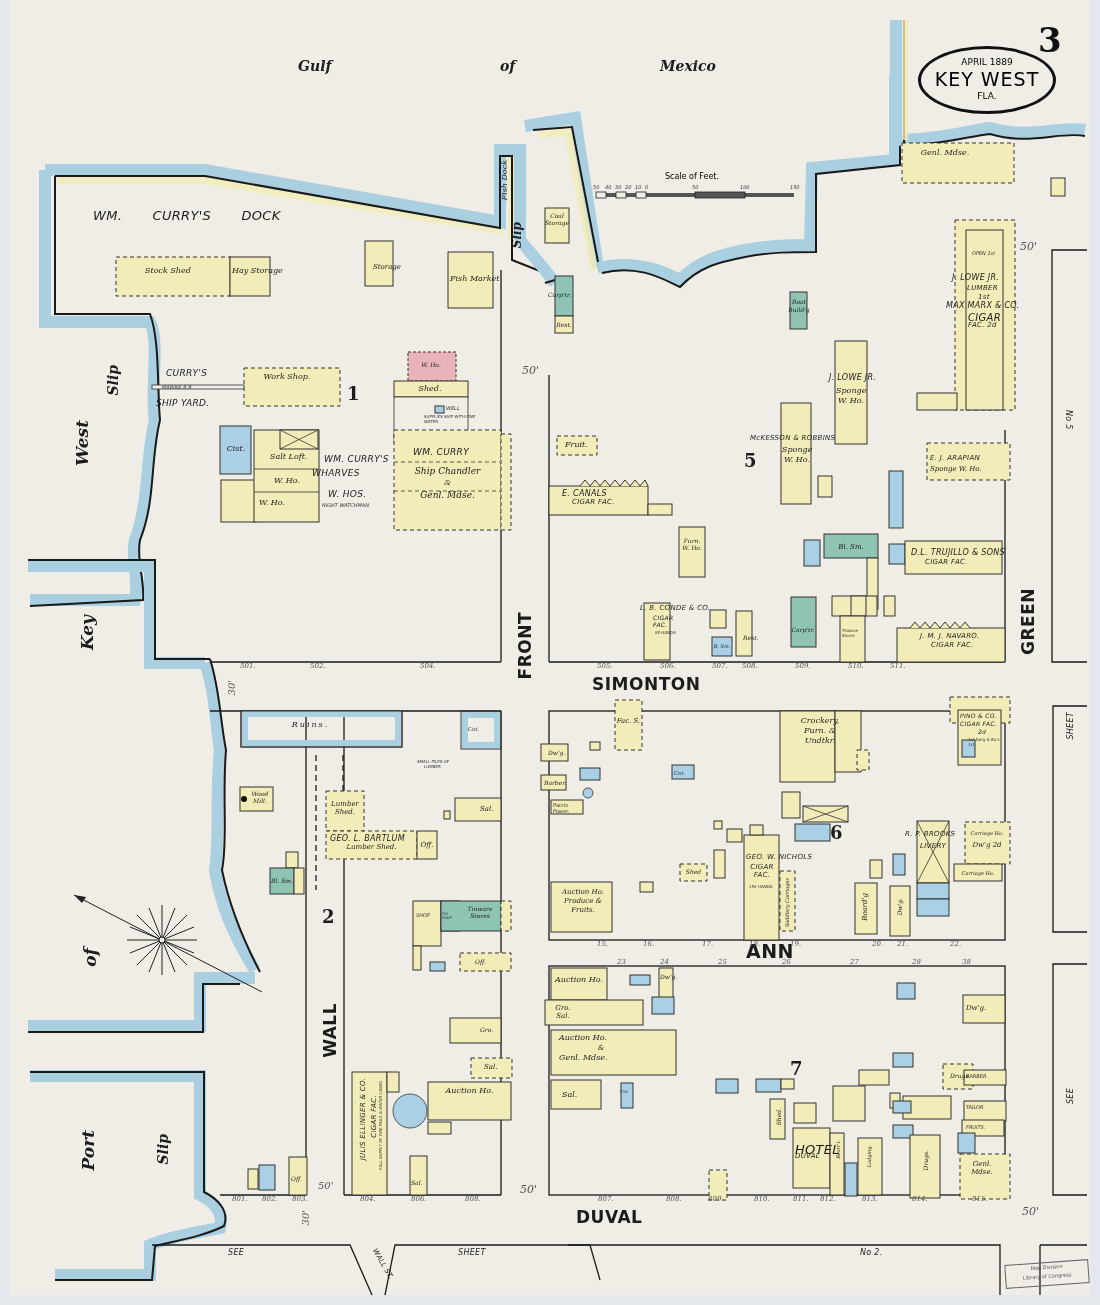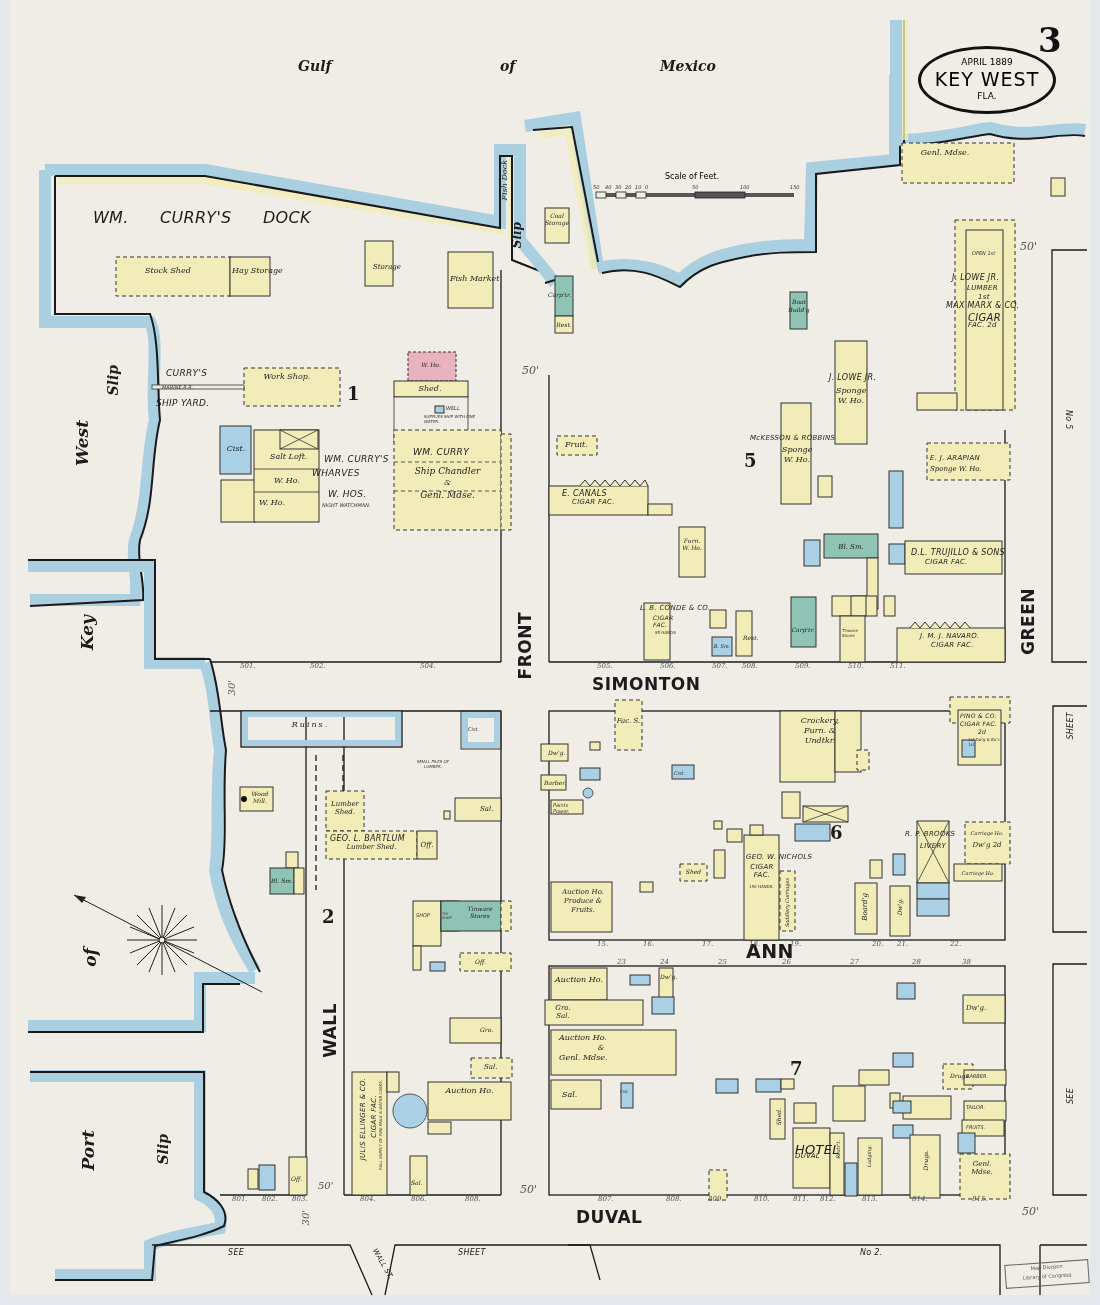--- a/index.html
+++ b/index.html
@@ -351,21 +351,21 @@
 <div class="lbl tiny" style="left:692px;top:184px">50</div>
 <div class="lbl tiny" style="left:740px;top:184px">100</div>
 <div class="lbl tiny" style="left:790px;top:184px">150</div>
 
 <div class="lbl blk" style="left:347px;top:383px">1</div>
 <div class="lbl blk" style="left:322px;top:906px">2</div>
 <div class="lbl blk" style="left:744px;top:450px">5</div>
 <div class="lbl blk" style="left:830px;top:822px">6</div>
 <div class="lbl blk" style="left:790px;top:1058px">7</div>
 
-<div class="lbl caps" style="left:93px;top:208px;font-size:16px;word-spacing:26px">WM. CURRY'S DOCK</div>
+<div class="lbl caps" style="left:93px;top:208px;font-size:13px;word-spacing:26px">WM. CURRY'S DOCK</div>
 <div class="lbl bldg" style="left:145px;top:266px;width:30px">Stock Shed</div>
 <div class="lbl bldg" style="left:232px;top:266px;width:38px">Hay Storage</div>
 <div class="lbl bldg" style="left:364px;top:262px;width:46px;font-size:7px">Storage</div>
 <div class="lbl bldg vert" style="left:500px;top:160px;font-size:8px">Fish Dock</div>
 <div class="lbl bldg" style="left:450px;top:274px;width:42px">Fish Market</div>
 <div class="lbl caps" style="left:166px;top:368px">CURRY'S</div>
 <div class="lbl caps" style="left:156px;top:398px">SHIP YARD.</div>
 <div class="lbl tiny" style="left:162px;top:384px">MARINE R.R.</div>
 <div class="lbl bldg" style="left:262px;top:372px;width:50px">Work Shop.</div>
 <div class="lbl bldg" style="left:416px;top:360px;width:30px;font-size:6px">W. Ho.</div>

